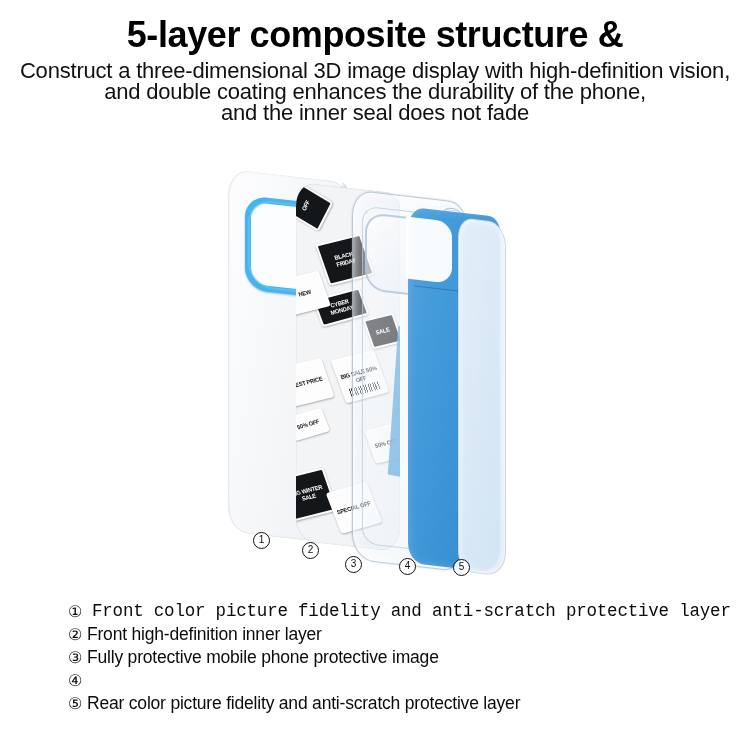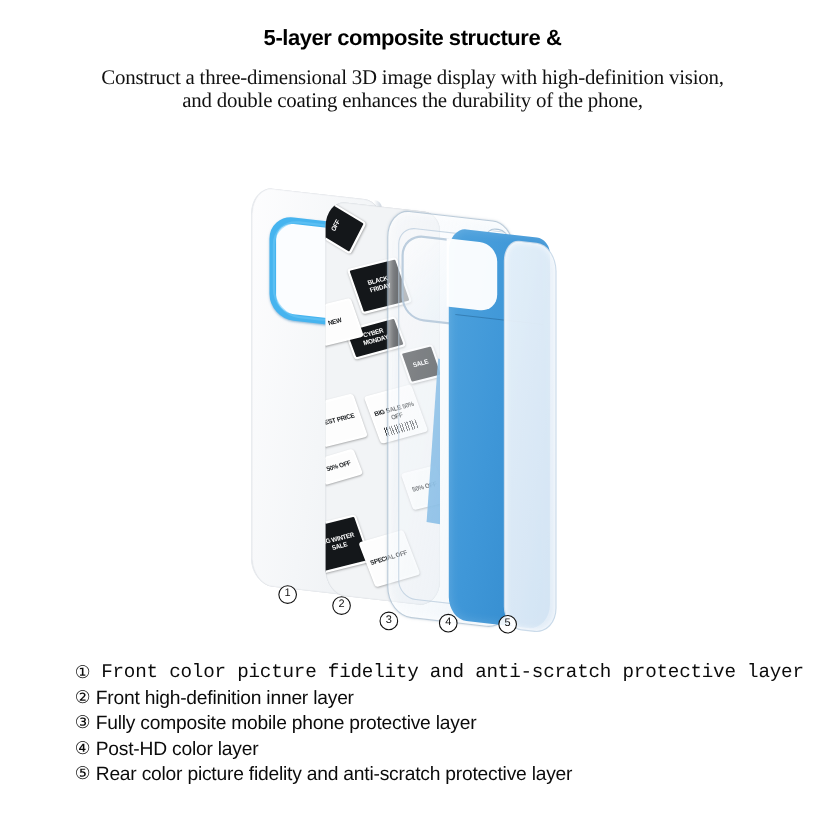--- a/index.html
+++ b/index.html
@@ -6,28 +6,27 @@
   body{
     width:750px;height:750px;background:#ffffff;
     font-family:"Liberation Sans",sans-serif;color:#000;
     overflow:hidden;position:relative;
   }
   #page{position:relative;width:750px;height:750px;}
 
   
   .header{position:absolute;left:0;top:0;width:750px;text-align:center;}
   .title{
-    font-size:20px;font-weight:bold;line-height:30px;
+    font-size:36px;font-weight:bold;line-height:30px;
     letter-spacing:-0.4px;padding-top:20px;color:#000;
   }
   .title .tline{display:block;}
   .subtitle{
-    font-size:19px;line-height:21px;padding-top:10px;color:#111;
+    font-size:22px;line-height:21px;padding-top:10px;color:#111;
     letter-spacing:-0.2px;
-    font-family:Liberation Serif, serif;
   }
   .subtitle .sline{display:block;}
 
   
   .stage{position:absolute;left:0;top:168px;width:750px;height:420px;}
   .layer{position:absolute;}
 
   
   .l1{
     left:228px;top:8px;width:118px;height:362px;
@@ -172,20 +171,21 @@
 
 <div id="page">
 
   <div class="header">
     <div class="title">
       <span class="tline">5-layer composite structure &amp;</span>
     </div>
     <div class="subtitle">
       <span class="sline">Construct a three-dimensional 3D image display with high-definition vision,</span>
       <span class="sline">and double coating enhances the durability of the phone,</span>
+      <span class="sline">and the inner seal does not fade</span>
     </div>
   </div>
 
   <div class="stage">
 
     <div class="layer l1">
       <div class="cam-ring"></div>
     </div>
 
     <div class="layer l2">
@@ -256,25 +256,24 @@
     <div class="legend-row gap">
       <span class="legend-num">①</span>
       <span class="legend-label">Front color picture fidelity and anti-scratch protective layer</span>
     </div>
     <div class="legend-row">
       <span class="legend-num">②</span>
       <span class="legend-label">Front high-definition inner layer</span>
     </div>
     <div class="legend-row">
       <span class="legend-num">③</span>
-      <span class="legend-label">Fully composite mobile phone protective layer</span>
+      <span class="legend-label">Fully protective mobile phone protective image</span>
     </div>
     <div class="legend-row">
       <span class="legend-num">④</span>
-      <span class="legend-label">Post-HD color layer</span>
     </div>
     <div class="legend-row">
       <span class="legend-num">⑤</span>
       <span class="legend-label">Rear color picture fidelity and anti-scratch protective layer</span>
     </div>
   </div>
 
 </div>
 
 </body></html>

